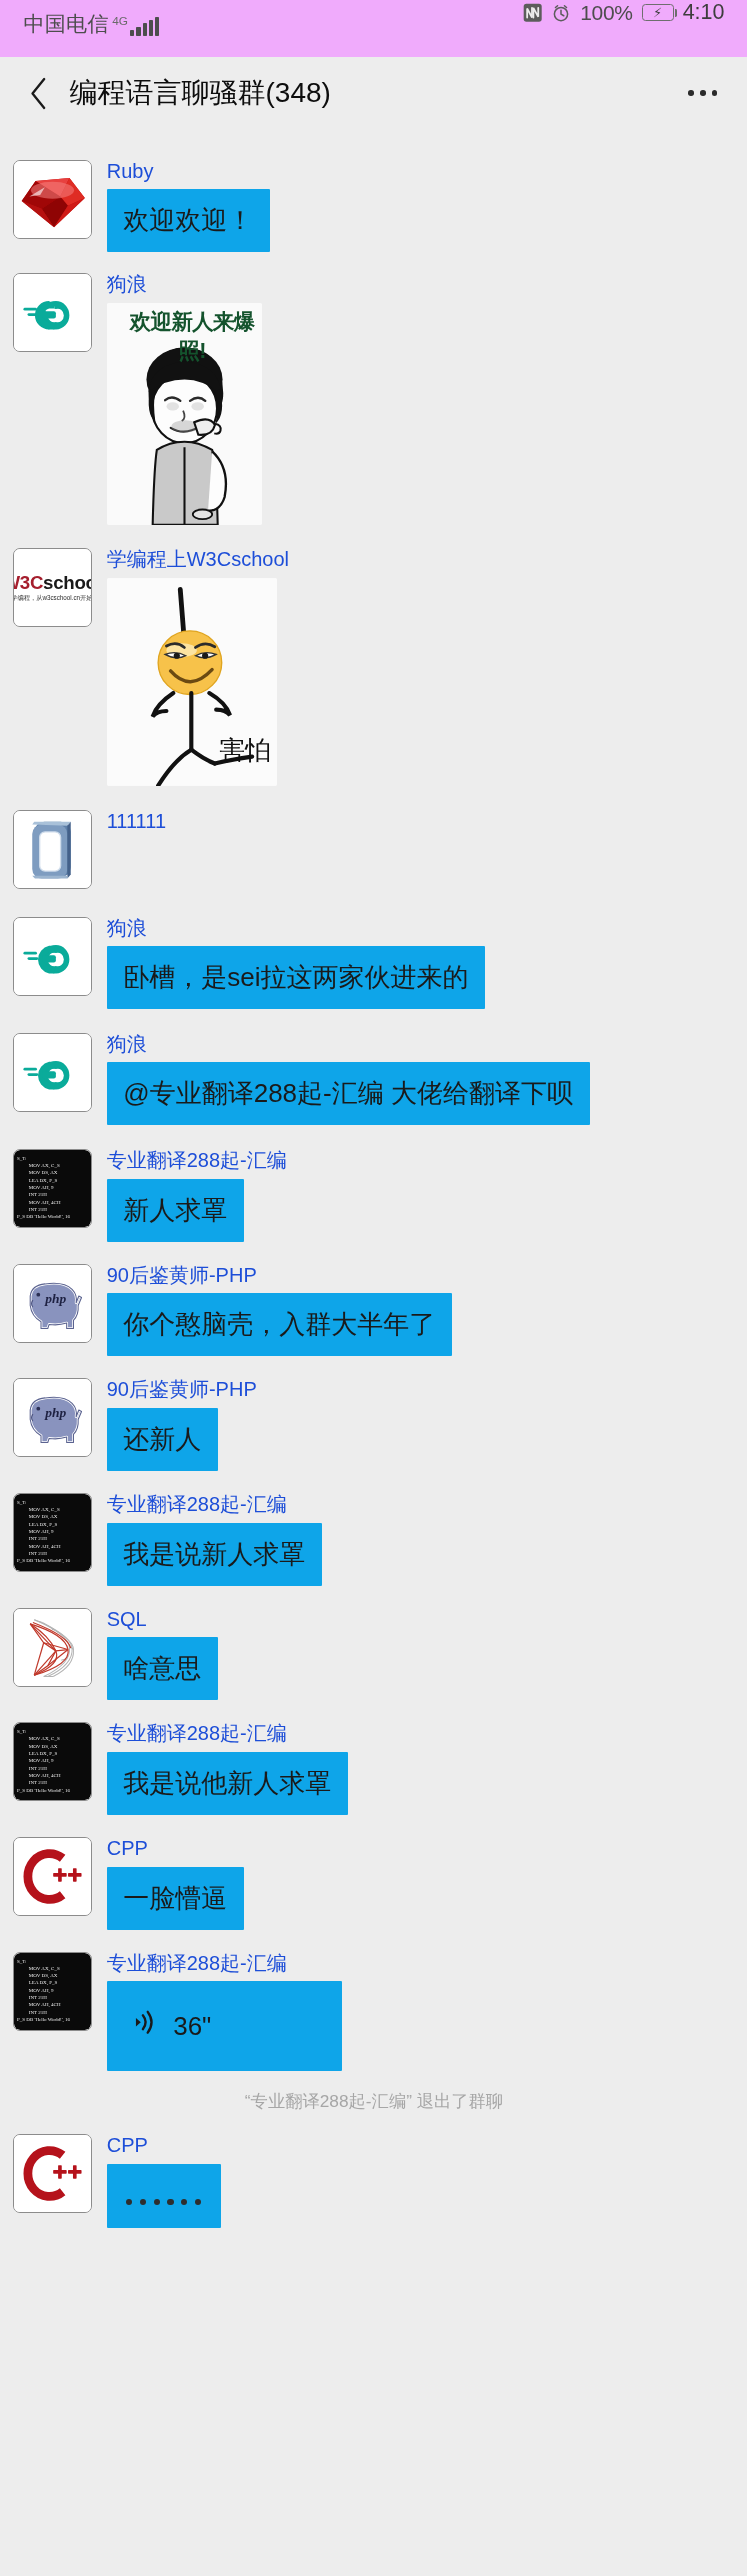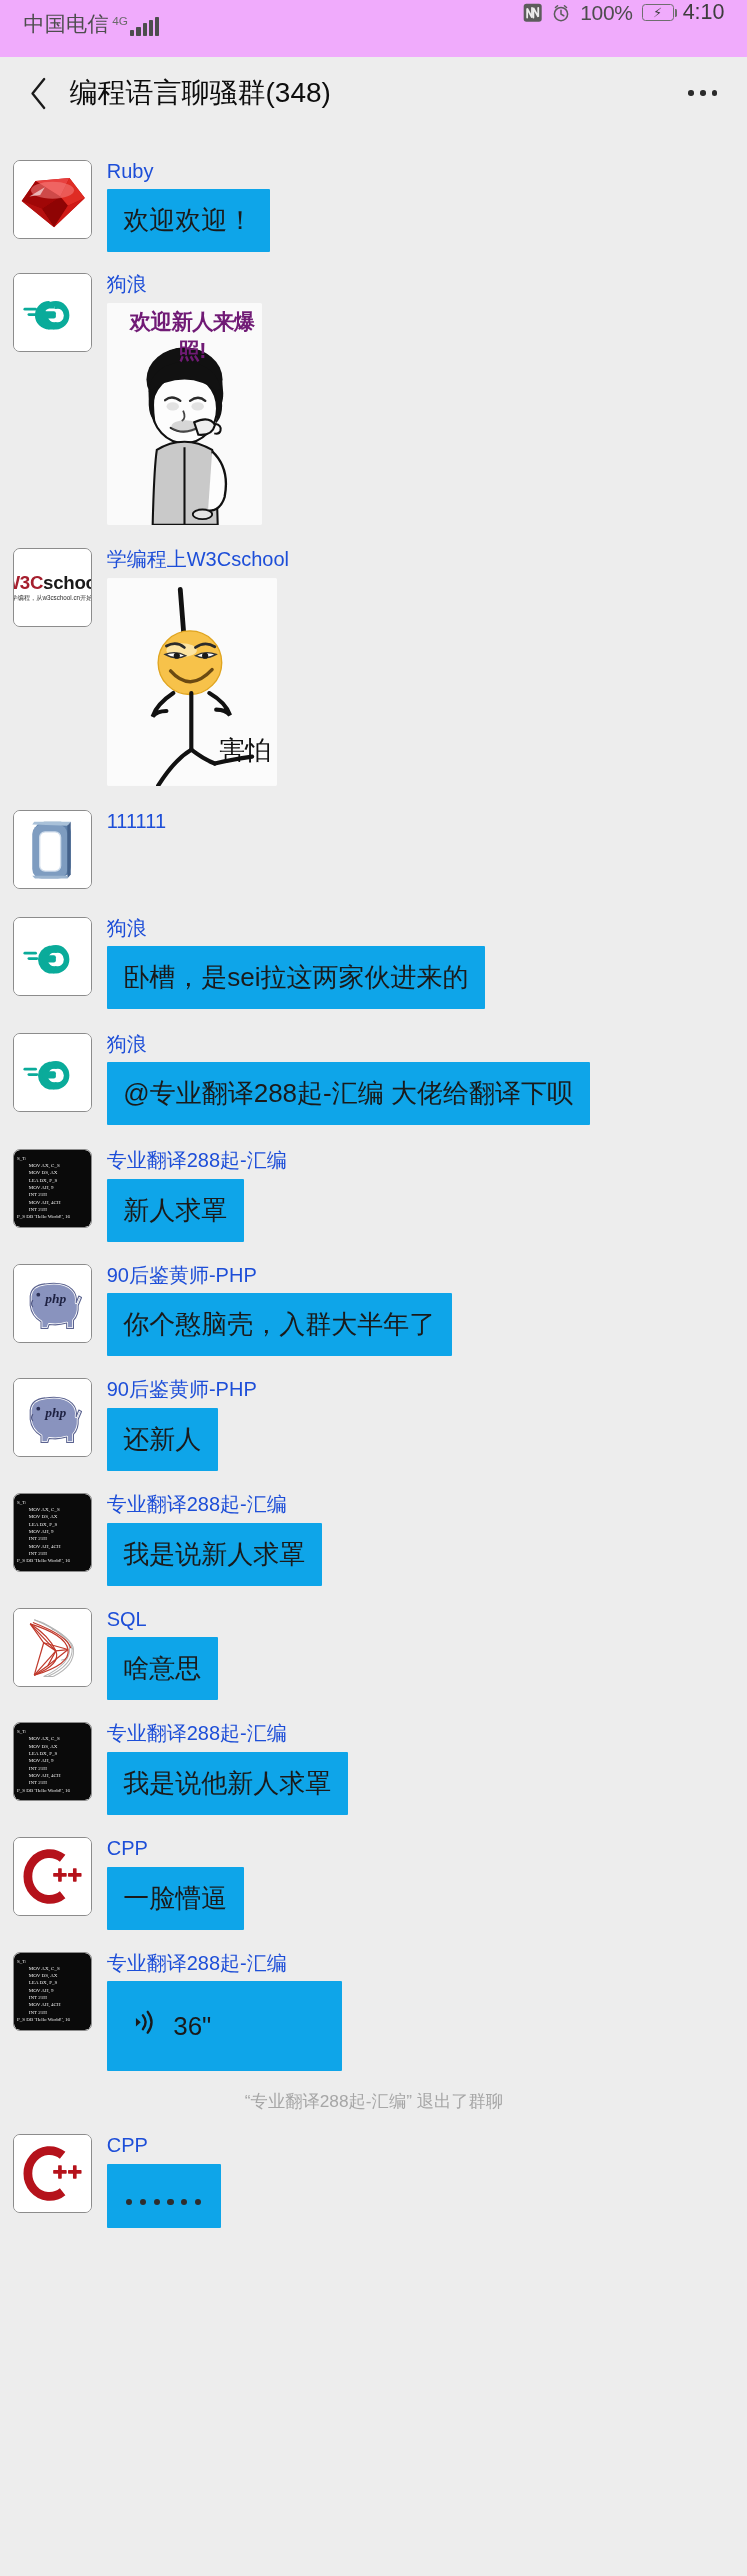--- a/index.html
+++ b/index.html
@@ -147,21 +147,21 @@
   }
   .av-asm .ind { padding-left: 11.8px; }
   .av-php { width: 100%; height: 100%; }
   .av-sql { width: 100%; height: 100%; }
   .av-cpp { width: 100%; height: 100%; }
 
   
   .stk-cap {
     position: absolute; top: 4.2px; left: 16px; right: 0;
     text-align: center;
-    font-size: 21.5px; font-weight: bold; color: #701a75;
+    font-size: 21.5px; font-weight: bold; color: #14532d;
     letter-spacing: -0.7px;
   }
   .stk-cap2 {
     position: absolute; bottom: 18px; right: 5.5px;
     font-size: 26px; font-weight: normal; color: #111;
   }
 </style>
 </head>
 <body>
 

